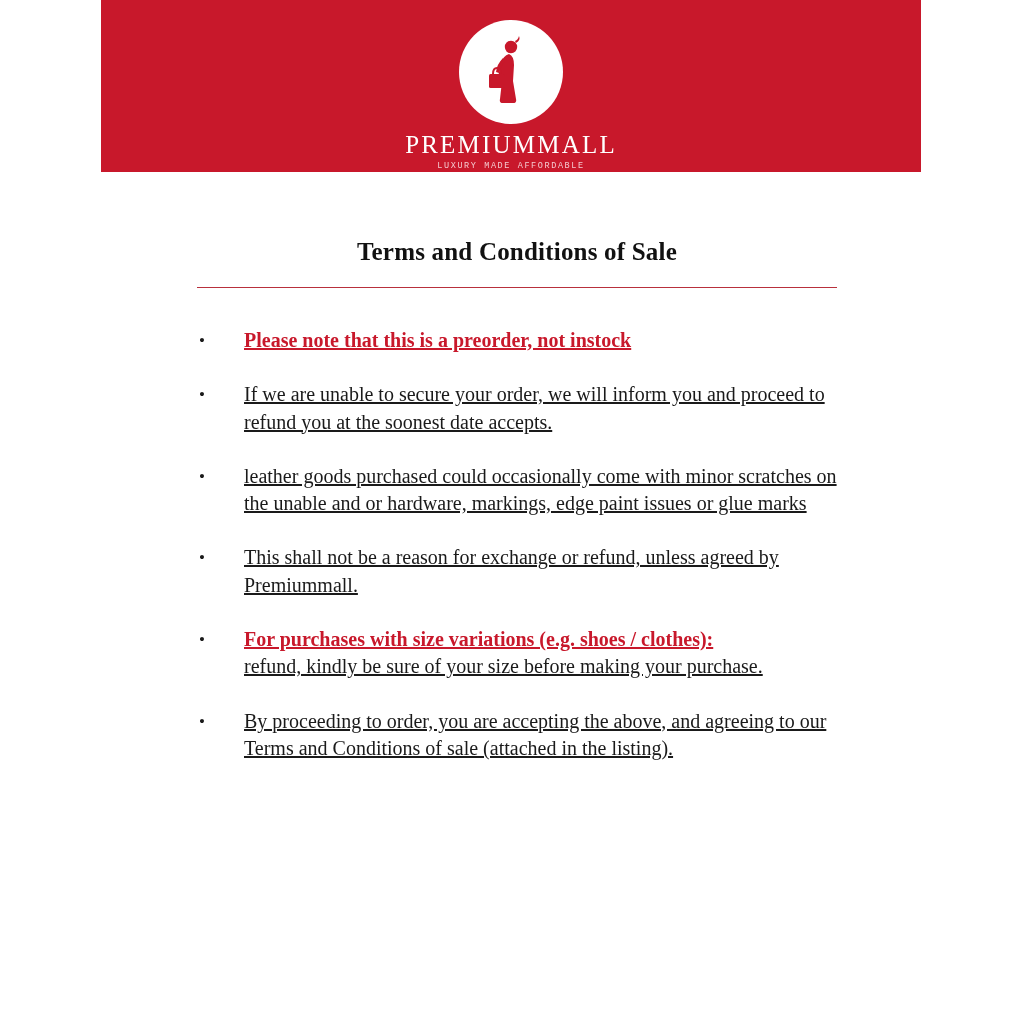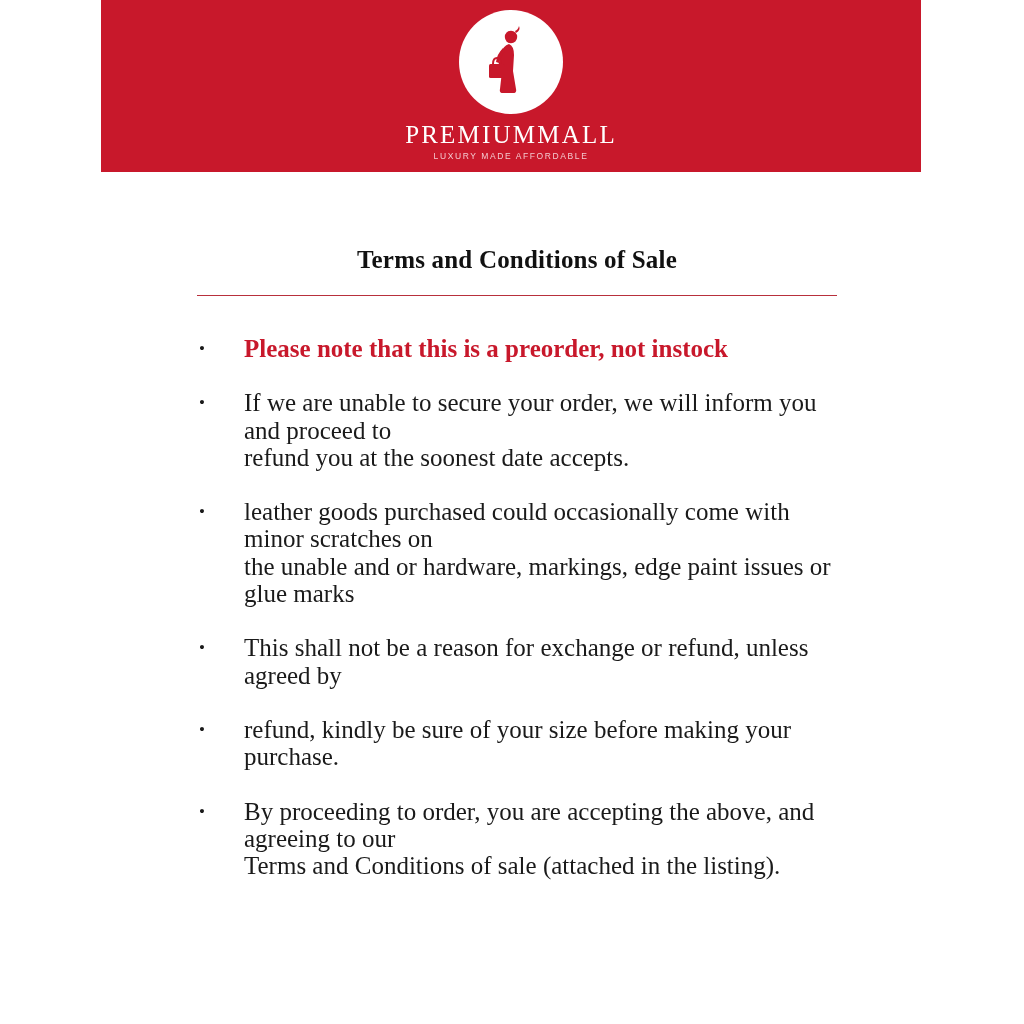--- a/index.html
+++ b/index.html
@@ -31,21 +31,21 @@
     width: 820px;
     height: 172px;
     background: #c8182b;
     overflow: hidden;
   }
 
   .logo-wrap {
     position: absolute;
     left: 0;
     right: 0;
-    top: 10px;
+    top: 20px;
     display: flex;
     flex-direction: column;
     align-items: center;
   }
 
   .logo-circle {
     width: 104px;
     height: 104px;
     border-radius: 50%;
     background: #ffffff;
@@ -65,21 +65,21 @@
     font-family: "Liberation Serif", serif;
     font-size: 25px;
     letter-spacing: 2.2px;
     line-height: 1;
     white-space: nowrap;
   }
 
   .brand-tagline {
     margin-top: 5px;
     color: #f4c9cf;
-    font-family: Liberation Sans, sans-serif;
+    font-family: Liberation Mono, monospace;
     font-size: 8.5px;
     letter-spacing: 1.6px;
     line-height: 1;
     white-space: nowrap;
   }
 
   
   .doc {
     position: absolute;
     left: 197px;
@@ -87,21 +87,21 @@
     width: 640px;
   }
 
   .doc-title {
     text-align: center;
     font-family: "Liberation Serif", serif;
     font-weight: bold;
     font-size: 25px;
     color: #111111;
     letter-spacing: 0.2px;
-    margin: 12px;
+    margin: 4px;
   }
 
   .title-rule {
     margin-top: 21px;
     height: 1px;
     background: #b8303c;
     width: 100%;
   }
 
   .bullet-list {
@@ -125,23 +125,24 @@
     position: absolute;
     left: 2px;
     top: 0;
     font-size: 17px;
     line-height: 27px;
     color: #1a1a1a;
   }
 
   .line {
     font-family: "Liberation Serif", serif;
-    font-size: 25px;
+    font-size: 20px;
     line-height: 27.3px;
     color: #1a1a1a;
+    text-decoration: underline;
   }
 
   .line.emph {
     color: #c8182b;
     font-weight: bold;
   }
 </style>
 </head>
 <body>
 
@@ -201,24 +202,26 @@
 
       <li class="bullet-item">
         <span class="bullet-dot">•</span>
         <div class="line">leather goods purchased could occasionally come with minor scratches on</div>
         <div class="line">the unable and or hardware, markings, edge paint issues or glue marks</div>
       </li>
 
       <li class="bullet-item">
         <span class="bullet-dot">•</span>
         <div class="line">This shall not be a reason for exchange or refund, unless agreed by</div>
-      </li>
-
-      <li class="bullet-item">
-        <span class="bullet-dot">•</span>
+        <div class="line">Premiummall.</div>
+      </li>
+
+      <li class="bullet-item">
+        <span class="bullet-dot">•</span>
+        <div class="line emph">For purchases with size variations (e.g. shoes / clothes):</div>
         <div class="line">refund, kindly be sure of your size before making your purchase.</div>
       </li>
 
       <li class="bullet-item">
         <span class="bullet-dot">•</span>
         <div class="line">By proceeding to order, you are accepting the above, and agreeing to our</div>
         <div class="line">Terms and Conditions of sale (attached in the listing).</div>
       </li>
 
     </ul>

